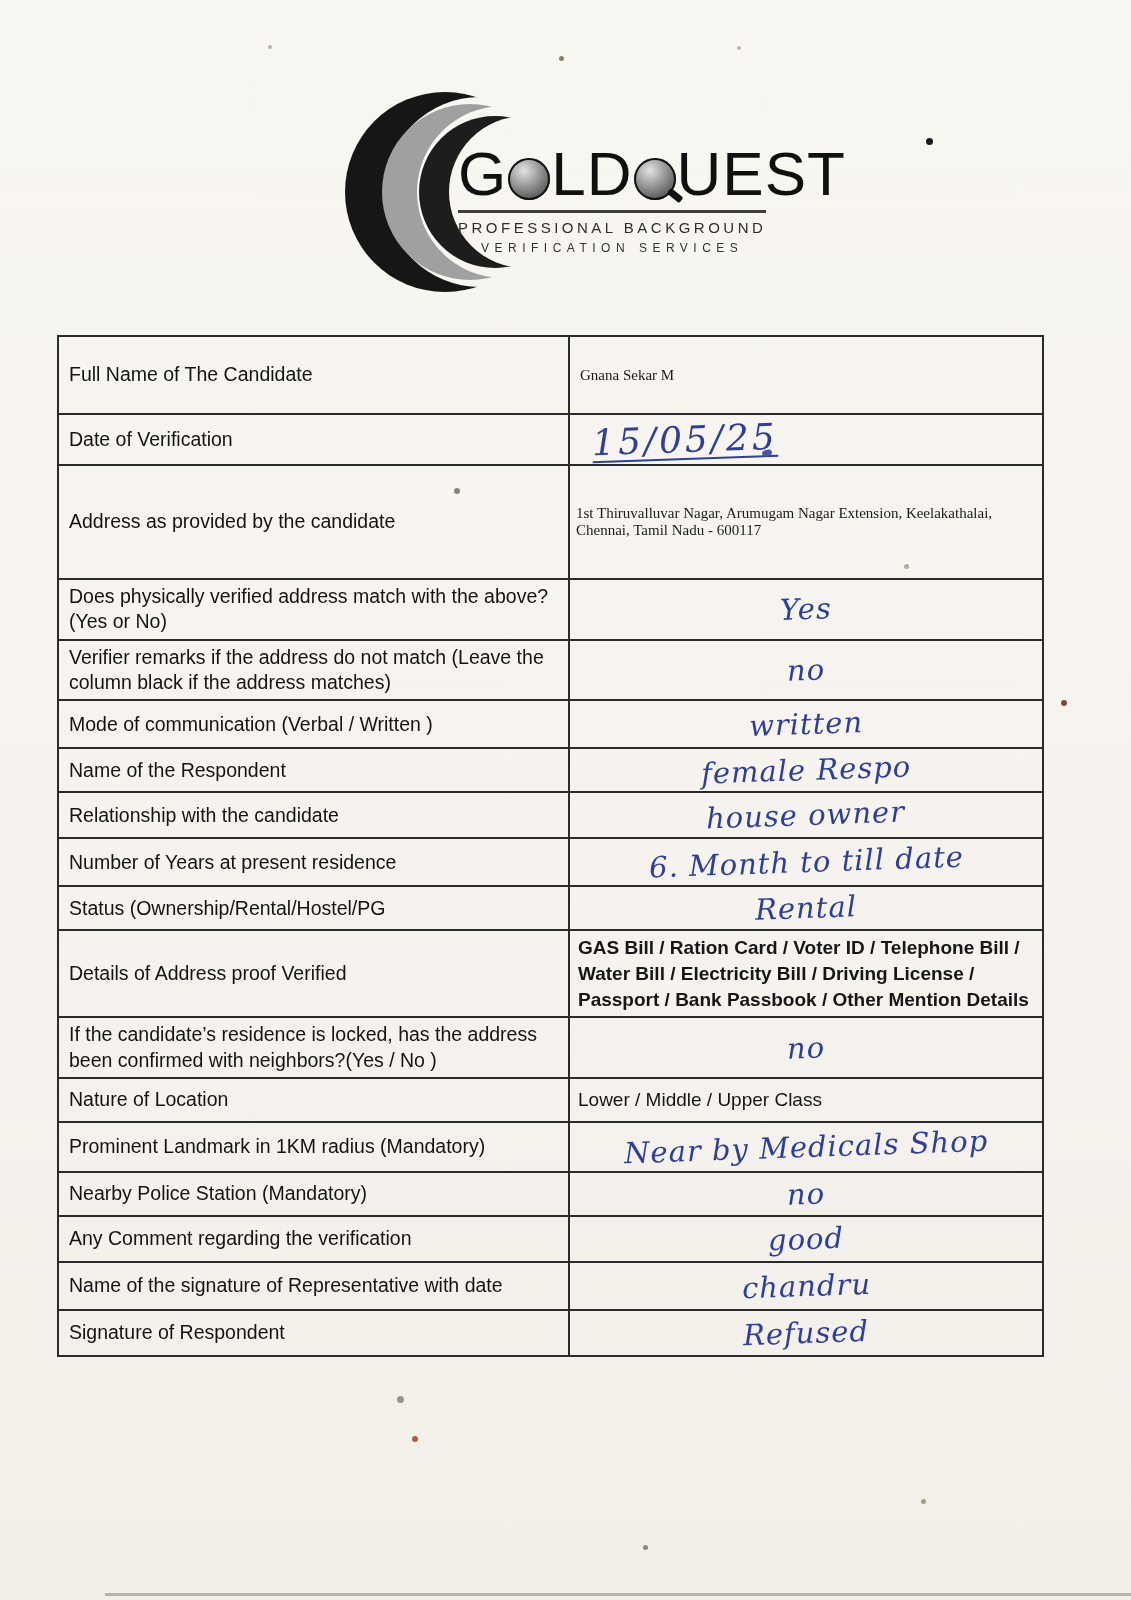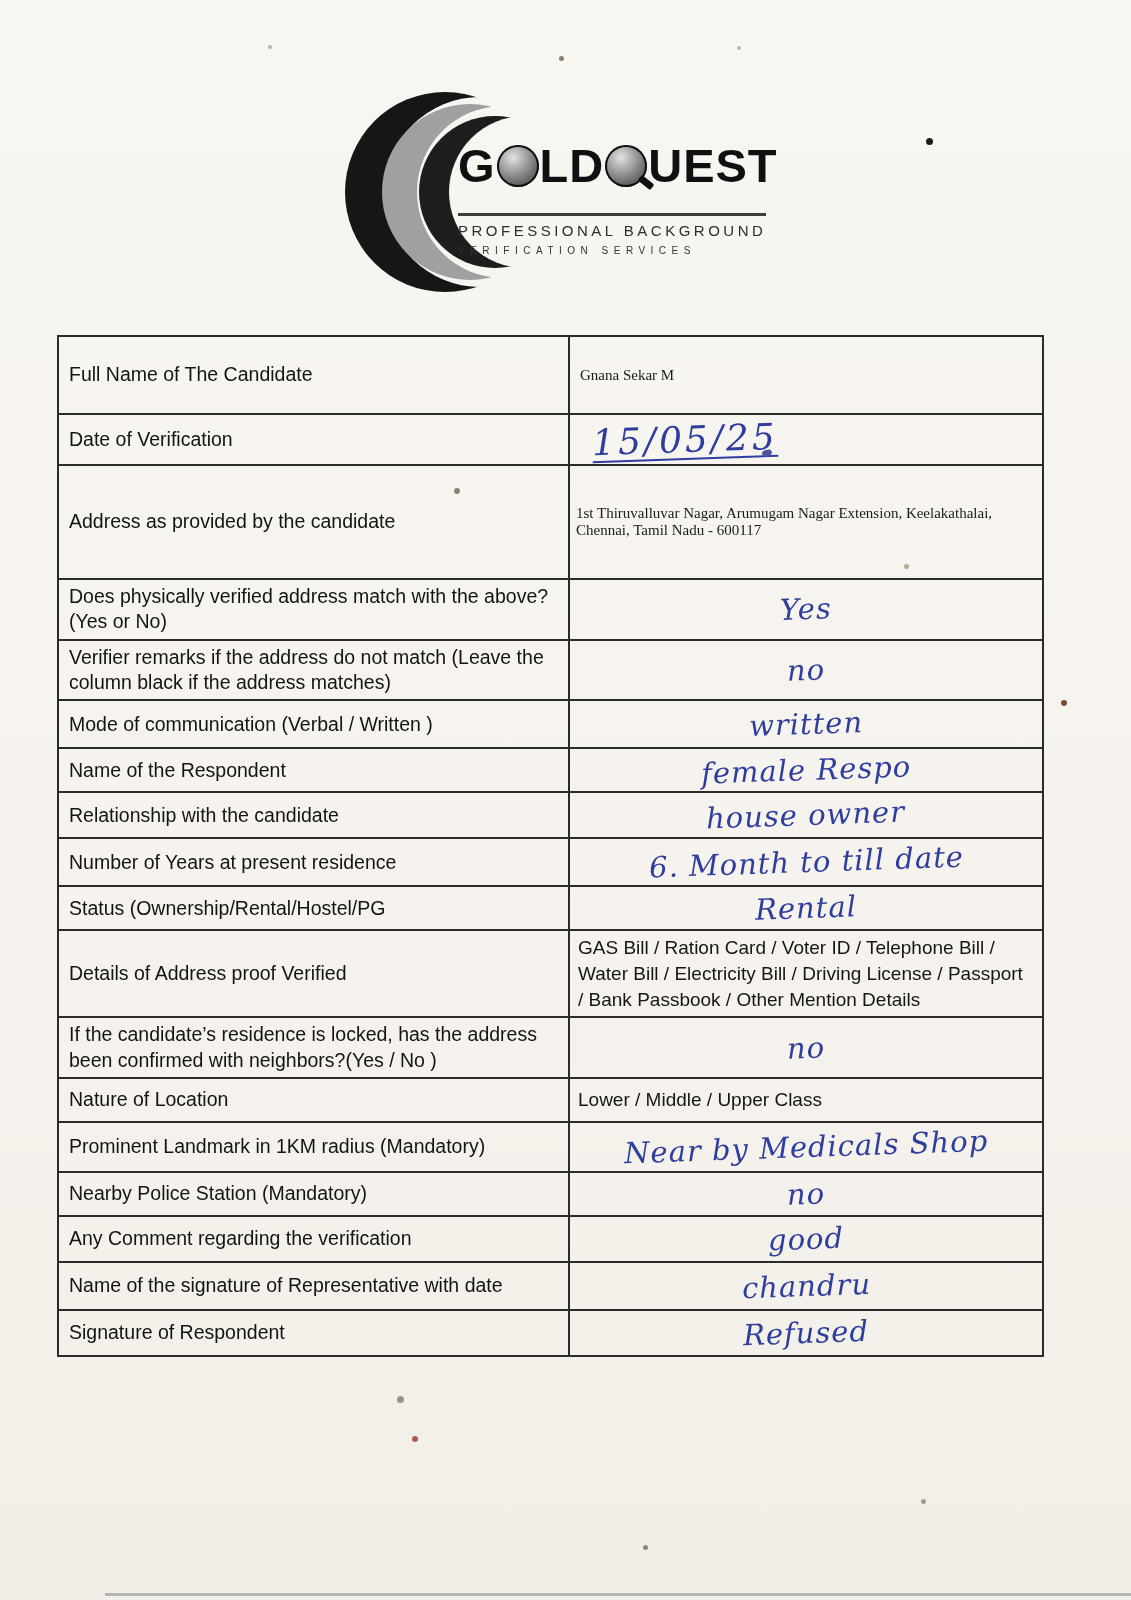--- a/index.html
+++ b/index.html
@@ -11,38 +11,38 @@
   .page {
     position:relative; width:1131px; height:1600px; overflow:hidden;
     background:linear-gradient(180deg,#f8f6f1 0%, #f6f3ee 55%, #f2efe9 100%);
   }
 
   
   .logo { position:absolute; left:340px; top:86px; width:450px; height:215px; }
   .logo svg { position:absolute; left:0; top:0; }
   .logo-text { position:absolute; left:118px; top:52px; white-space:nowrap; }
   .brand {
-    font-size:47px; font-weight:bold; letter-spacing:1px; color:#101010;
+    font-size:62px; font-weight:normal; letter-spacing:1px; color:#101010;
     font-family:"Liberation Sans", sans-serif;
   }
   .brand .globe {
     position:relative; display:inline-block; width:42px; height:42px; border-radius:50%;
     background:radial-gradient(circle at 38% 30%, #e3e3e3 0%, #8f8f8f 45%, #2b2b2b 100%);
     box-shadow:inset 0 0 0 2px #111;
     transform:translateY(5px); margin:0 1px;
   }
   .brand .globe.q::after {
     content:""; position:absolute; width:16px; height:7px; background:#111;
     right:-7px; bottom:1px; transform:rotate(38deg); border-radius:2px;
   }
   .taglines {
-    display:inline-block; border-top:3px solid #3d3d3d; margin-top:20px; padding-top:5px;
+    display:inline-block; border-top:3px solid #3d3d3d; margin-top:1px; padding-top:5px;
   }
   .tagline1 { font-size:15px; letter-spacing:3.5px; color:#2e2e2e; line-height:20px; }
-  .tagline2 { font-size:10px; letter-spacing:5.5px; color:#333; line-height:20px; }
+  .tagline2 { font-size:12px; letter-spacing:5.5px; color:#333; line-height:20px;text-align:center; }
 
   
   table.form {
     position:absolute; left:57px; top:335px; width:985px;
     border-collapse:collapse; table-layout:fixed;
   }
   table.form td {
     border:2px solid #2b2b2b;
     vertical-align:middle;
     padding:4px 10px;
@@ -165,21 +165,21 @@
       <tr>
         <td class="label">Number of Years at present residence</td>
         <td class="value"><span class="v hand">6. Month to till date</span></td>
       </tr>
       <tr>
         <td class="label">Status (Ownership/Rental/Hostel/PG</td>
         <td class="value"><span class="v hand">Rental</span></td>
       </tr>
       <tr>
         <td class="label">Details of Address proof Verified</td>
-        <td class="value align-left" style="padding-left:8px;"><span class="v printed">GAS Bill / Ration Card / Voter ID / Telephone Bill / Water Bill / Electricity Bill / Driving License / Passport / Bank Passbook / Other Mention Details</span></td>
+        <td class="value align-left" style="padding-left:8px;font-weight:bold;"><span class="v printed">GAS Bill / Ration Card / Voter ID / Telephone Bill / Water Bill / Electricity Bill / Driving License / Passport / Bank Passbook / Other Mention Details</span></td>
       </tr>
       <tr>
         <td class="label">If the candidate’s residence is locked, has the address been confirmed with neighbors?(Yes / No )</td>
         <td class="value valign-bot"><span class="v hand">no</span></td>
       </tr>
       <tr>
         <td class="label">Nature of Location</td>
         <td class="value align-left" style="padding-left:8px;"><span class="v printed">Lower / Middle / Upper Class</span></td>
       </tr>
       <tr>

